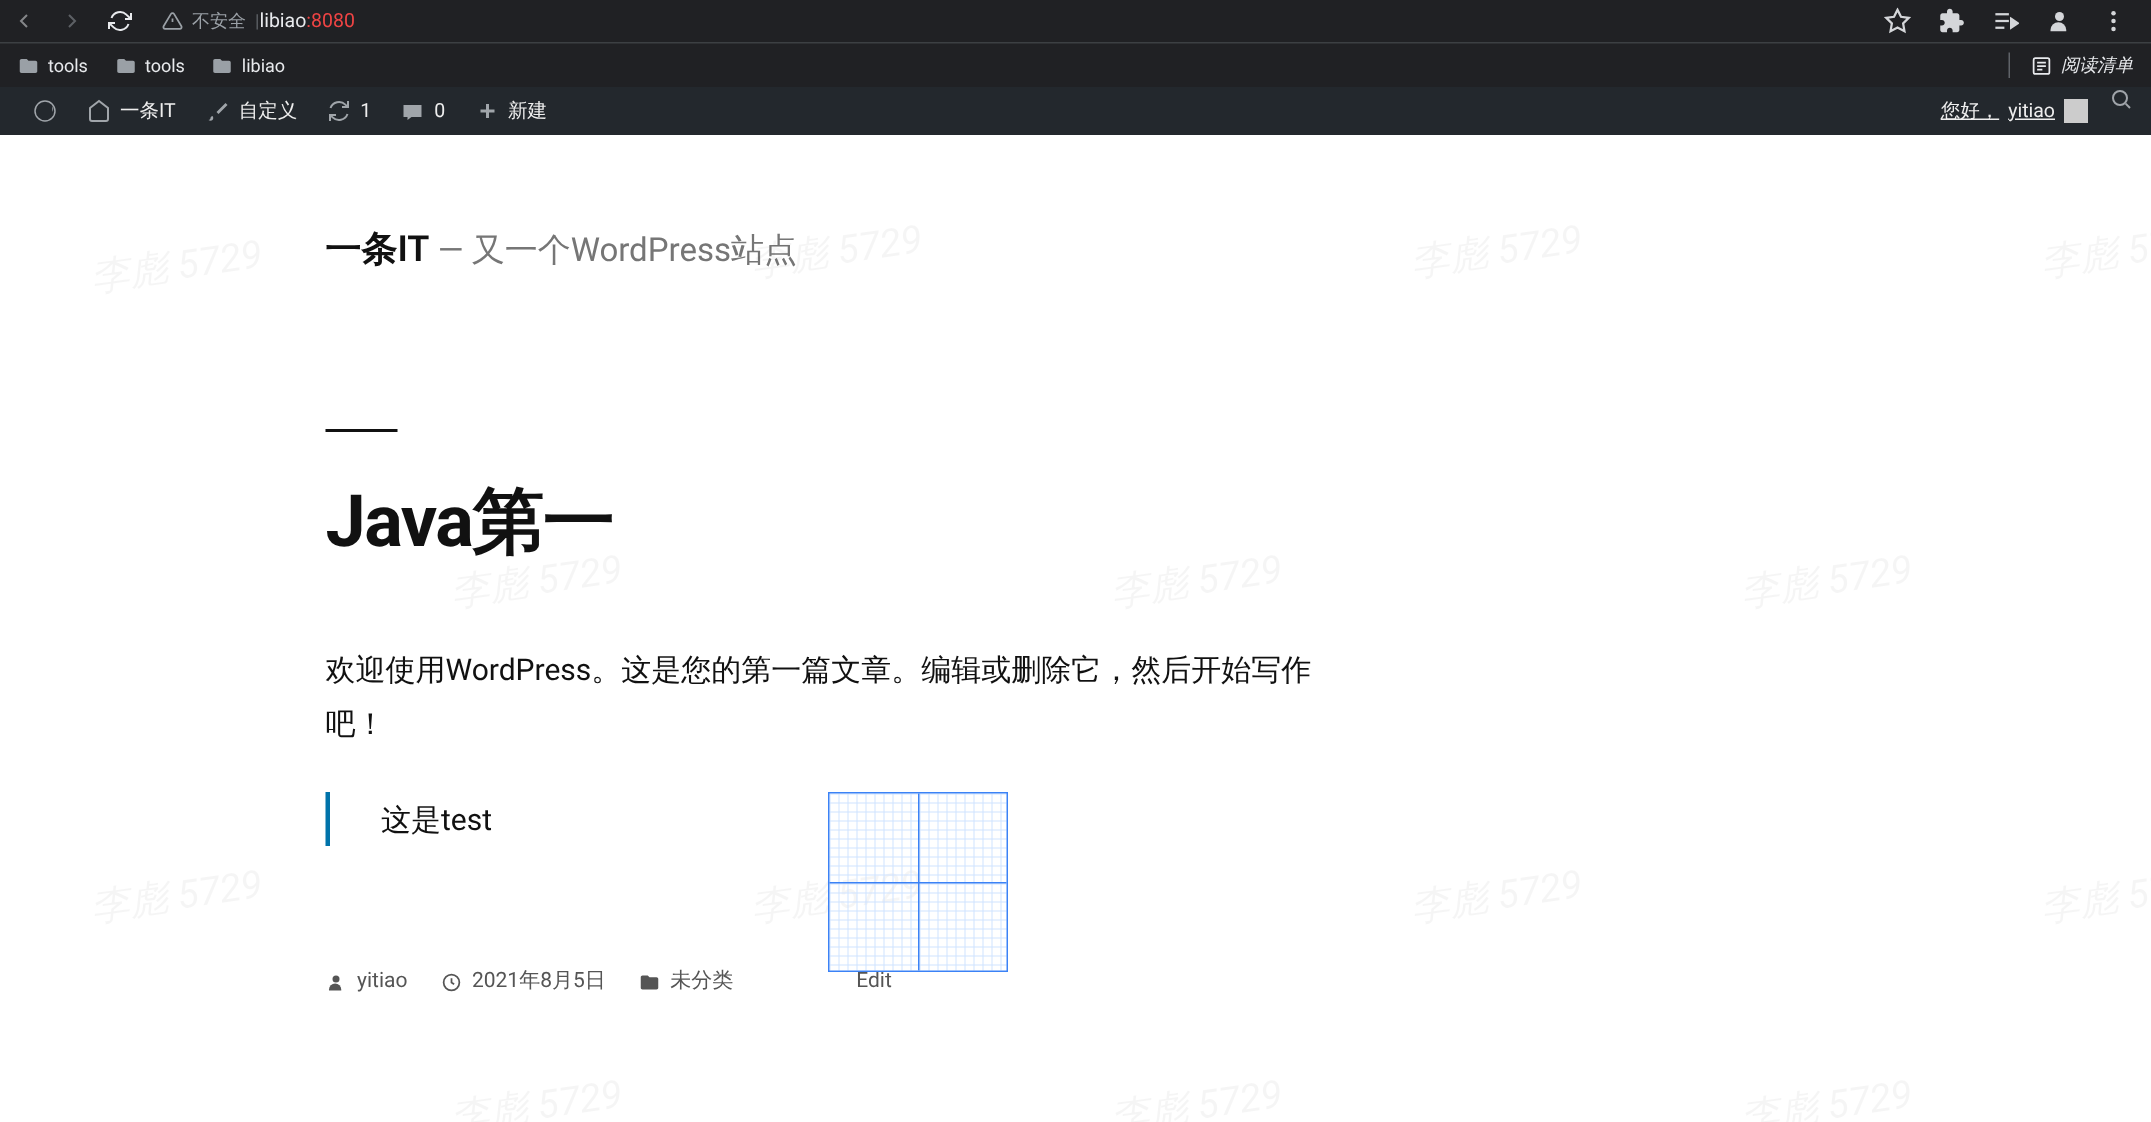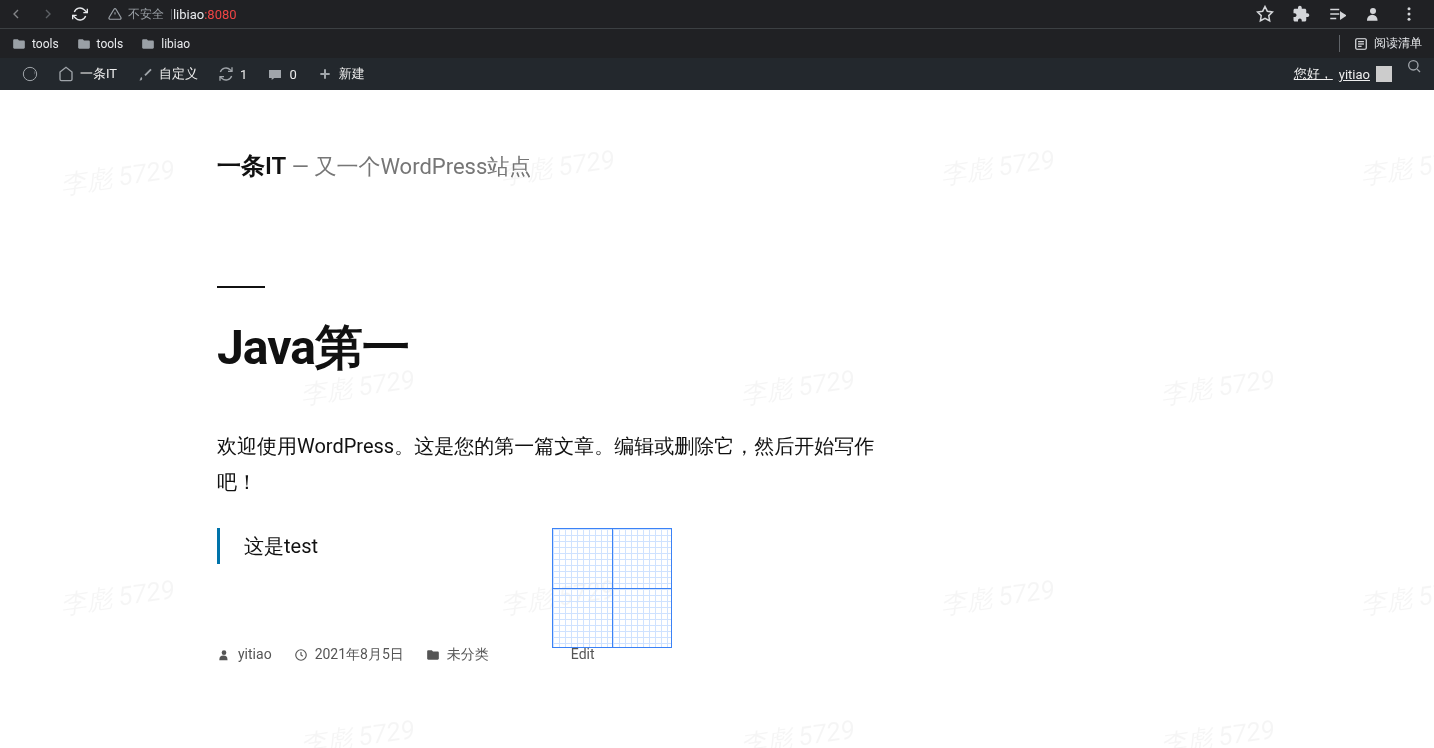--- a/index.html
+++ b/index.html
@@ -42,21 +42,21 @@
       display: flex;
       align-items: center;
       padding: 0 12px;
       gap: 18px;
       color: #e8eaed;
       font-size: 12px;
       border-top: 1px solid #3c4043;
     }
     .bookmark-item { display: flex; align-items: center; gap: 6px; cursor: pointer; }
     .folder-icon { width: 14px; height: 14px; }
-    .reading-list { margin-left: auto; display: flex; align-items: center; gap: 6px; cursor: pointer; border-left: 1px solid #5f6368; padding-left: 14px; }
+    .reading-list { margin-left: auto; display: flex; align-items: center; gap: 6px; cursor: pointer; border-left: 1px solid #5f6368; padding-left: 14px; font-style: italic; }
     
     
     .wp-admin-bar {
       background: #23282d;
       height: 32px;
       display: flex;
       align-items: center;
       padding: 0 12px;
       color: #eee;
       font-size: 13px;
@@ -106,21 +106,21 @@
     .post-content {
       font-size: 20px;
       line-height: 1.8;
       color: #111;
     }
     .post-content p { margin-bottom: 28px; max-width: 680px; margin-top: 35px; }
     
     .blockquote-row { display: flex; align-items: flex-start; gap: 0; position: relative; }
     blockquote {
       border-left: 3px solid #0073aa;
-      padding-left: 24px;
+      padding-left: 34px;
       font-size: 20px;
       margin-bottom: 28px;
       width: 330px;
     }
     .grid-box {
       position: absolute;
       left: 335px;
       top: 0;
       width: 120px;
       height: 120px;

